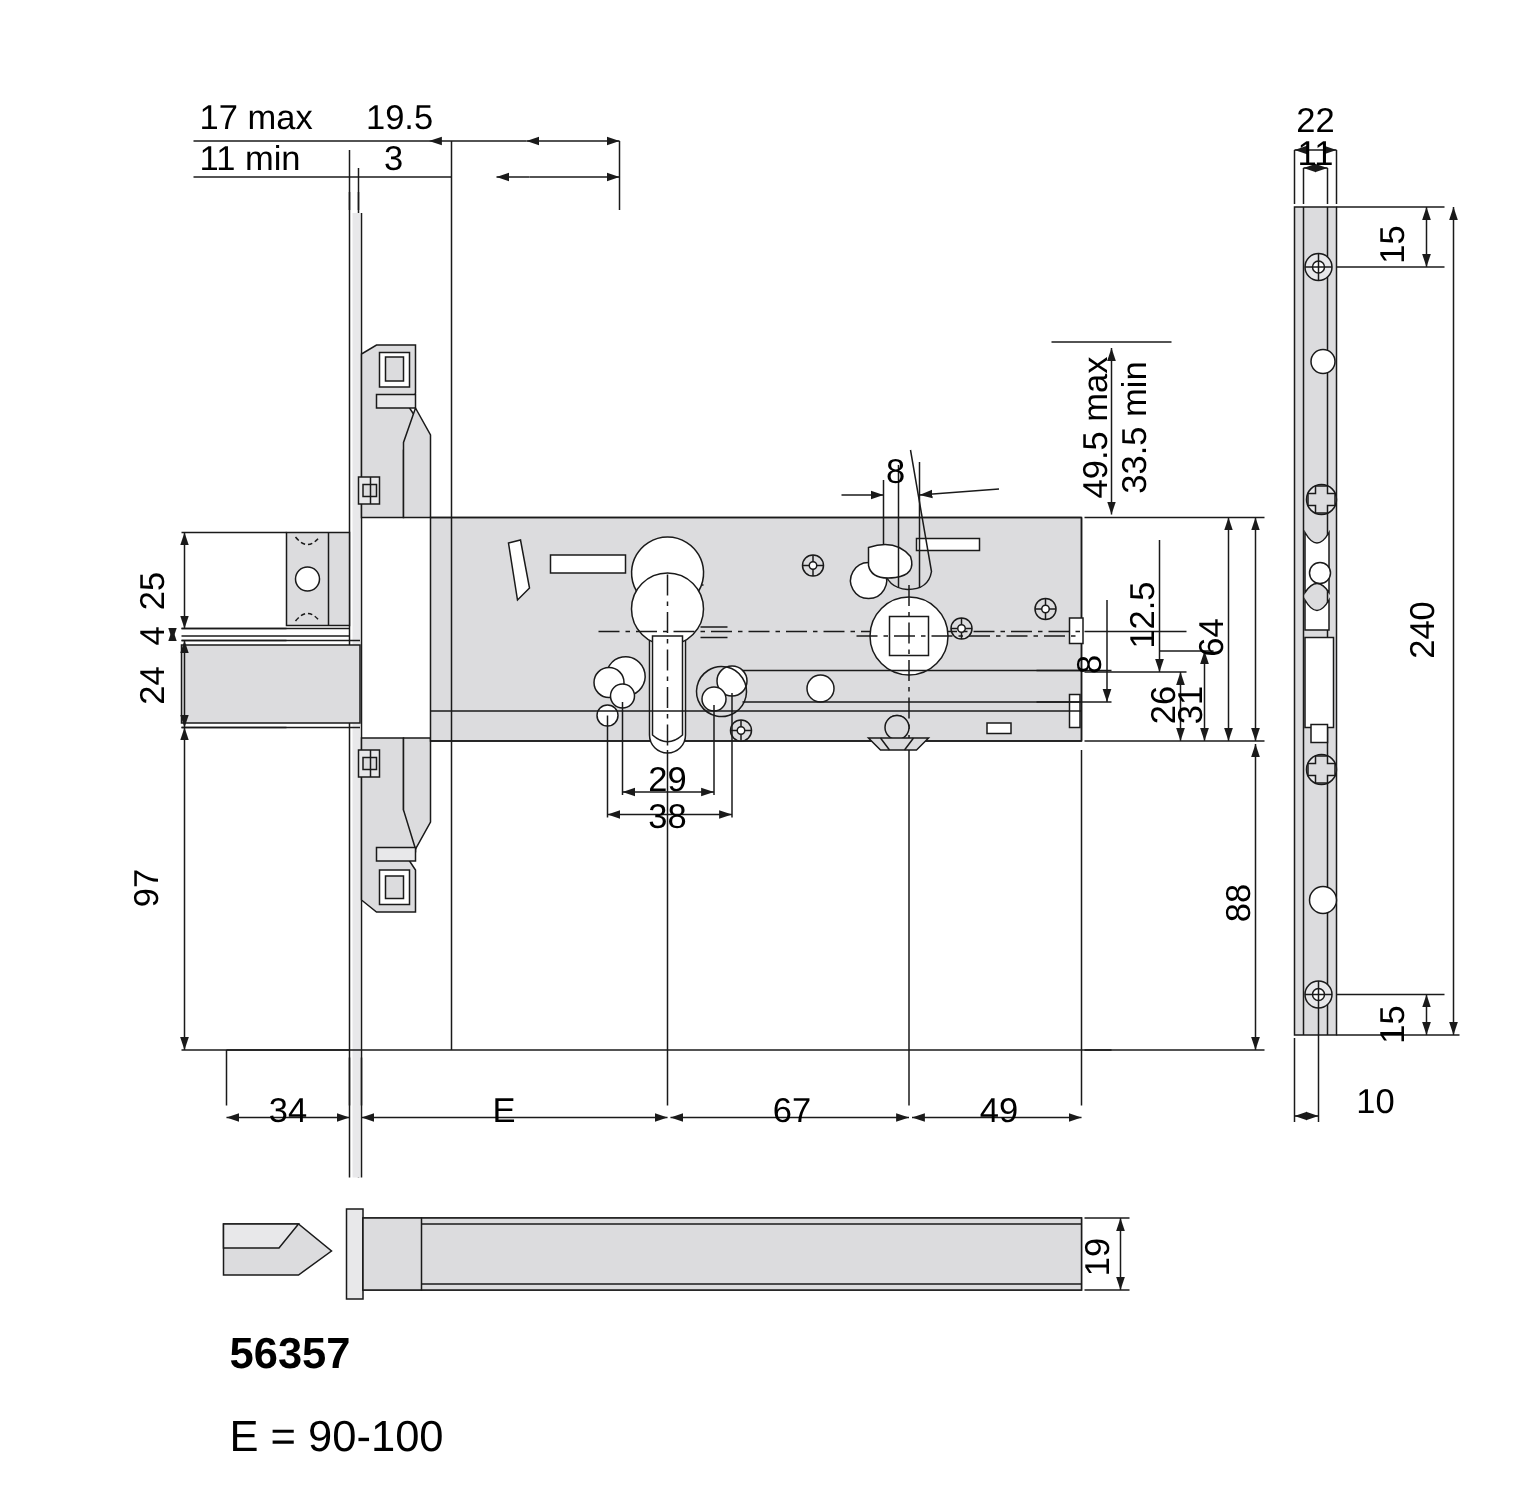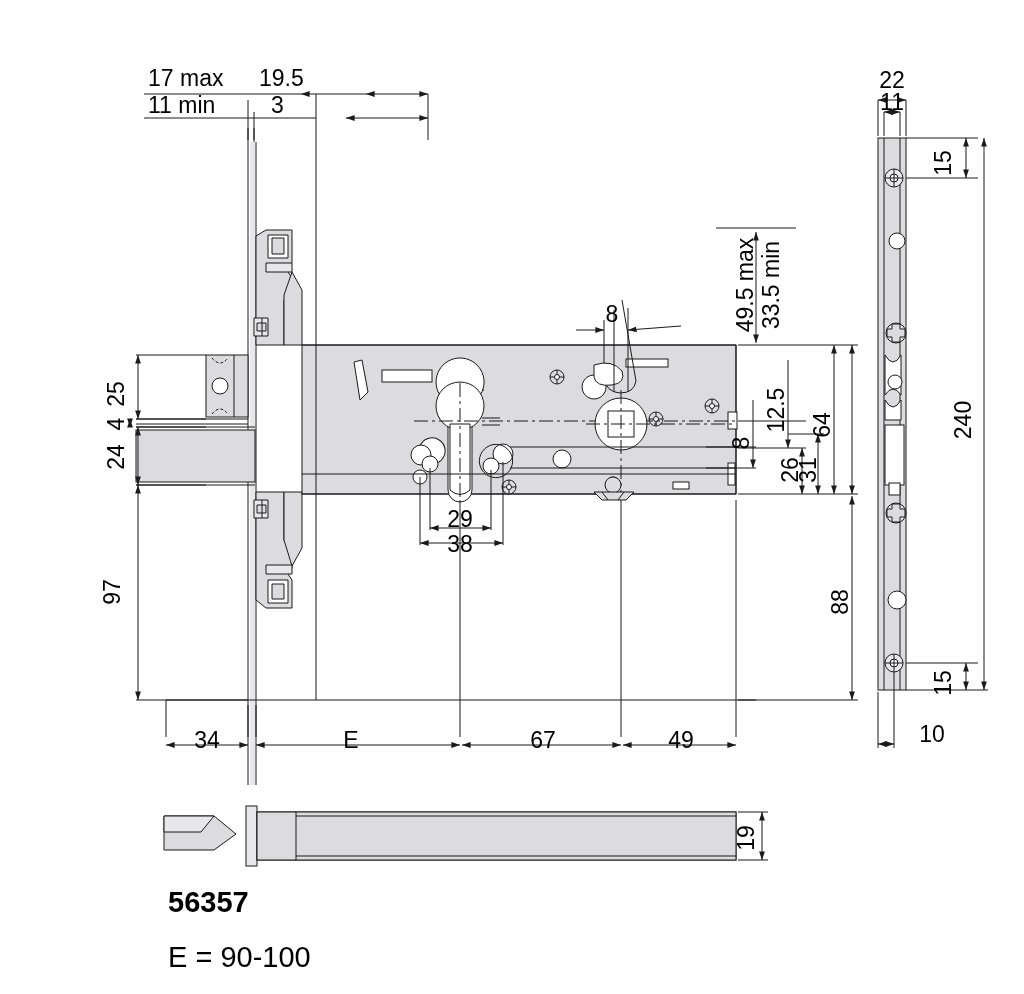--- a/index.html
+++ b/index.html
@@ -1,18 +1,18 @@
 <!DOCTYPE html>
 <html><head>
 <meta charset="utf-8">
 <style>
   html,body{margin:0;padding:0;background:#ffffff;}
   body{width:1024px;height:994px;position:relative;overflow:hidden;
        font-family:"Liberation Sans","DejaVu Sans",sans-serif;color:#000;}
-  #stage{position:absolute;left:16px;top:0;width:880px;height:994px;}
+  #stage{position:absolute;left:1px;top:0;width:880px;height:994px;}
   svg{position:absolute;left:0;top:0;width:1024px;height:994px;}
   .dimtext{font-family:"Liberation Sans","DejaVu Sans",sans-serif;font-size:23px;fill:#000;}
   .codetext{font-family:"Liberation Sans","DejaVu Sans",sans-serif;font-size:29px;font-weight:bold;fill:#000;}
   .etext{font-family:"Liberation Sans","DejaVu Sans",sans-serif;font-size:29px;fill:#000;}
 </style>
 </head>
 <body>
 
 <div id="stage">
 

